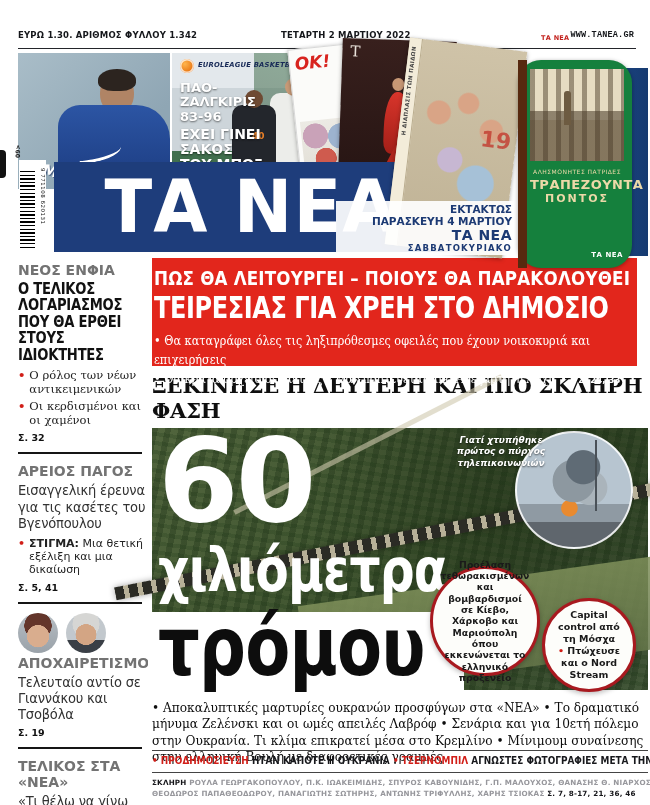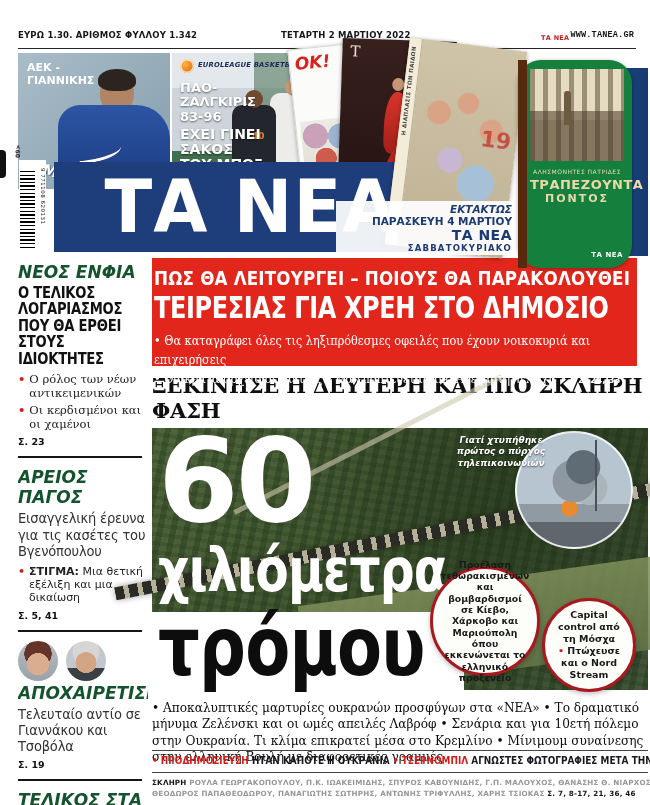--- a/index.html
+++ b/index.html
@@ -82,21 +82,21 @@
      repeating-linear-gradient(90deg, rgba(80,66,46,.5) 0 5px, transparent 5px 13px),
      linear-gradient(#e6dcc2 0 55%,#cfc0a0 55%); background-blend-mode:normal; }
   .b2-tower { position:absolute; left:34px; top:22px; width:7px; height:34px; background:#6d5b41; border-radius:3px 3px 0 0; }
   .b2-title { position:absolute; left:12px; right:8px; top:108px; text-align:center; color:#ecd9a8; }
   .b2-t1 { font-size:6px; letter-spacing:.5px; }
   .b2-t2 { font-size:13px; font-weight:bold; letter-spacing:.5px; margin-top:2px; }
   .b2-t3 { font-size:11px; font-weight:bold; letter-spacing:2px; }
   .b2-brand { position:absolute; right:9px; bottom:9px; color:#fff; font-size:7px; font-weight:bold; letter-spacing:.5px; }
   .mini-tag { left:541px; top:34px; font-size:6.5px; font-weight:bold; color:#c3231f; z-index:6; letter-spacing:.3px; }
   .ektaktos { left:336px; top:201px; width:178px; text-align:right; color:#1c3a74; z-index:6; background:rgba(255,255,255,.92); padding:2px 2px 2px 10px; }
-  .ek1 { font-size:10.5px; font-weight:bold;font-style:italic; }
+  .ek1 { font-size:10.5px; font-weight:bold; }
   .ek2 { font-size:10.5px; font-weight:bold; }
   .ek3 { font-size:14px; font-weight:bold; letter-spacing:.5px; }
   .ek4 { font-size:8.5px; font-weight:bold; letter-spacing:1.2px; }
 
   
   .masthead { left:54px; top:162px; width:394px; height:90px; background:#1e3d7b; z-index:4; display:flex; align-items:center; justify-content:center; }
   .masthead span { color:#fff; font-weight:bold; font-size:70px; letter-spacing:1px; transform:scaleY(1.04); white-space:nowrap; }
   .barcode { left:19px; top:160px; width:27px; height:92px; background:#fff; z-index:5; }
   .bc-lines { position:absolute; left:1px; top:10px; width:15px; height:78px; background:repeating-linear-gradient(0deg,#000 0 1.5px,#fff 1.5px 3.6px); }
   .bc-num { position:absolute; right:0px; top:8px; writing-mode:vertical-rl; font-size:5.5px; color:#111; letter-spacing:.5px; }
@@ -104,21 +104,21 @@
 
   
   .banner { left:152px; top:258px; width:485px; height:108px; background:#e2261c; color:#fff; padding:9px 2px 0; z-index:2; }
   .bn-kicker { font-size:19px; font-weight:bold; letter-spacing:.2px; }
   .bn-head { font-size:30px; font-weight:bold; letter-spacing:-.5px; margin-top:1px; }
   .bn-bullets { margin-top:7px; font-family:"DejaVu Serif","Liberation Serif",serif; font-size:12.5px; line-height:1.5; }
   .bn-pages { font-family:"DejaVu Sans",sans-serif; font-size:9.5px; font-weight:bold; margin-left:26px; }
 
   
   .sidebar { left:18px; top:262px; width:130px; height:543px; overflow:hidden; }
-  .sb-kicker { color:#14532d; font-size:17px; font-weight:bold; margin-bottom:3px;font-style:italic; }
+  .sb-kicker { color:#737373; font-size:14px; font-weight:bold; margin-bottom:3px; }
   .sb-head-strong { font-size:15.5px; font-weight:bold; color:#111; line-height:1.06; letter-spacing:-.3px; }
   .sb-head { font-size:14.5px; font-weight:500; color:#333; line-height:1.12; letter-spacing:-.2px; }
   .sb-bullets { margin-top:6px; }
   .sb-bullet { display:flex; gap:4px; font-size:11px; line-height:1.2; color:#222; margin-top:3px; }
   .sb-bullet .dot { color:#d11e18; font-weight:bold; }
   .serifb { font-family:"DejaVu Serif","Liberation Serif",serif; font-size:11.5px; }
   .sb-lead { font-weight:bold; }
   .sb-pages { font-size:9.5px; font-weight:bold; color:#111; margin-top:5px; }
   .sb-rule { border-top:2px solid #151515; width:124px; margin:9px 0 9px; }
   .faces { display:flex; gap:8px; margin:8px 0 2px; }
@@ -177,21 +177,20 @@
   <div class="abs topbar tb-left">ΕΥΡΩ 1.30. ΑΡΙΘΜΟΣ ΦΥΛΛΟΥ 1.342</div>
   <div class="abs topbar tb-center">ΤΕΤΑΡΤΗ 2 ΜΑΡΤΙΟΥ 2022</div>
   <div class="abs topbar tb-right">WWW.TANEA.GR</div>
   <div class="abs rule-top"></div>
   <div class="abs fold-mark"></div>
 
   <div class="abs promo promo1">
     <div class="p1-head"></div>
     <div class="p1-body"></div>
     <div class="p1-text">
-      <div class="p1-kicker">ΑΕΚ - ΓΙΑΝΝΙΚΗΣ</div>
     </div>
     <div class="p1-brand">ΟΜΑΔΑ</div>
   </div>
 
   <div class="abs promo promo2">
     <div class="p2-green"></div>
     <div class="player pl-white"></div>
     <div class="player pl-dark">
       <span class="pl-num">40</span>
     </div>
@@ -266,21 +265,21 @@
       <div class="sb-bullets">
         <div class="sb-bullet serifb">
             <span class="dot">•</span>
             <span>Ο ρόλος των νέων αντικειμενικών</span>
           </div>
         <div class="sb-bullet serifb">
             <span class="dot">•</span>
             <span>Οι κερδισμένοι και οι χαμένοι</span>
           </div>
       </div>
-      <div class="sb-pages">Σ. 23</div>
+      <div class="sb-pages">Σ. 32</div>
     </div>
     <div class="sb-rule"></div>
 
     <div>
       <div class="sb-kicker">ΑΡΕΙΟΣ ΠΑΓΟΣ</div>
       <div class="sb-head cx90">Εισαγγελική έρευνα για τις κασέτες του Βγενόπουλου</div>
       <div class="sb-bullets">
         <div class="sb-bullet">
             <span class="dot">•</span>
             <span><span class="sb-lead">ΣΤΙΓΜΑ:</span> <span>Μια θετική εξέλιξη και μια δικαίωση</span></span>

